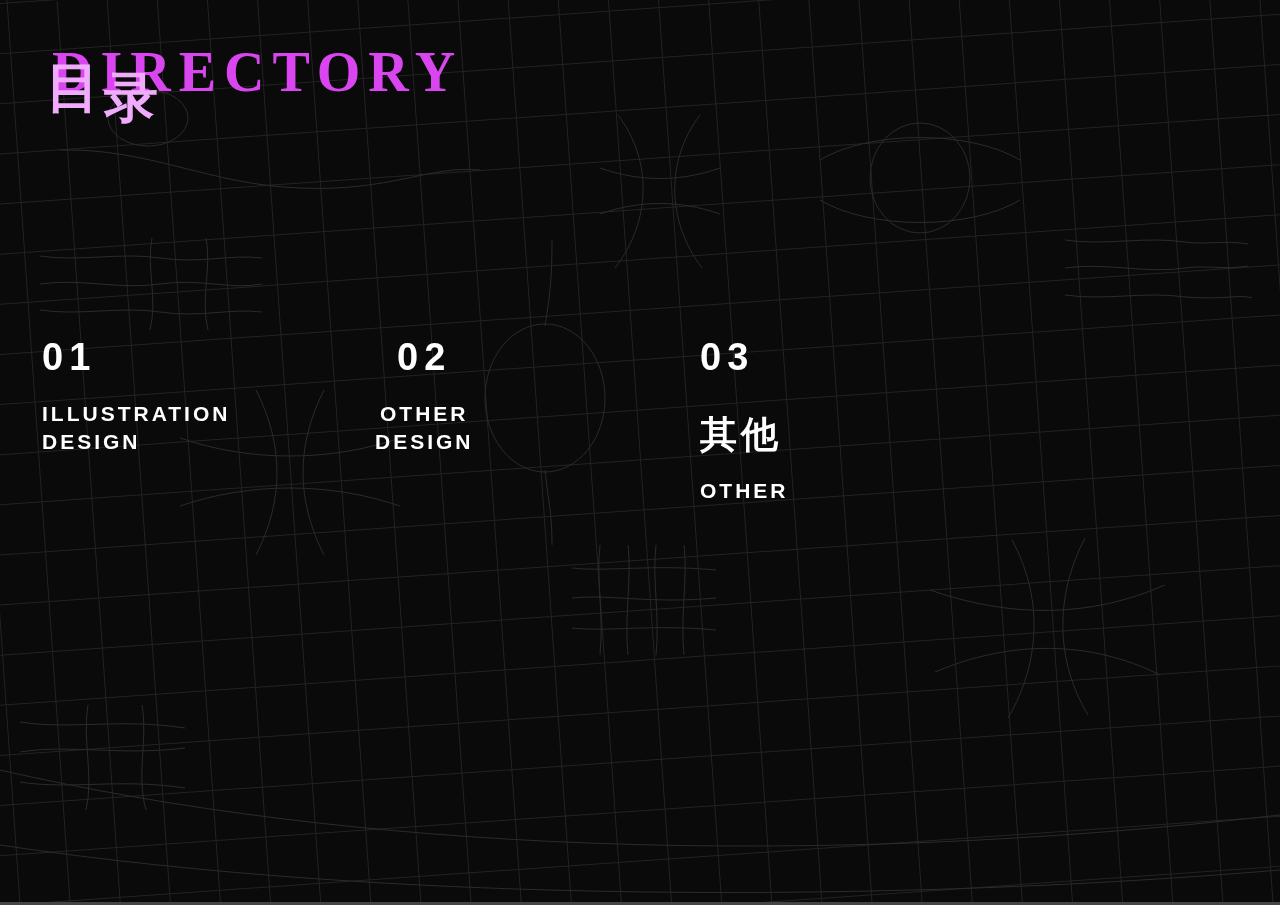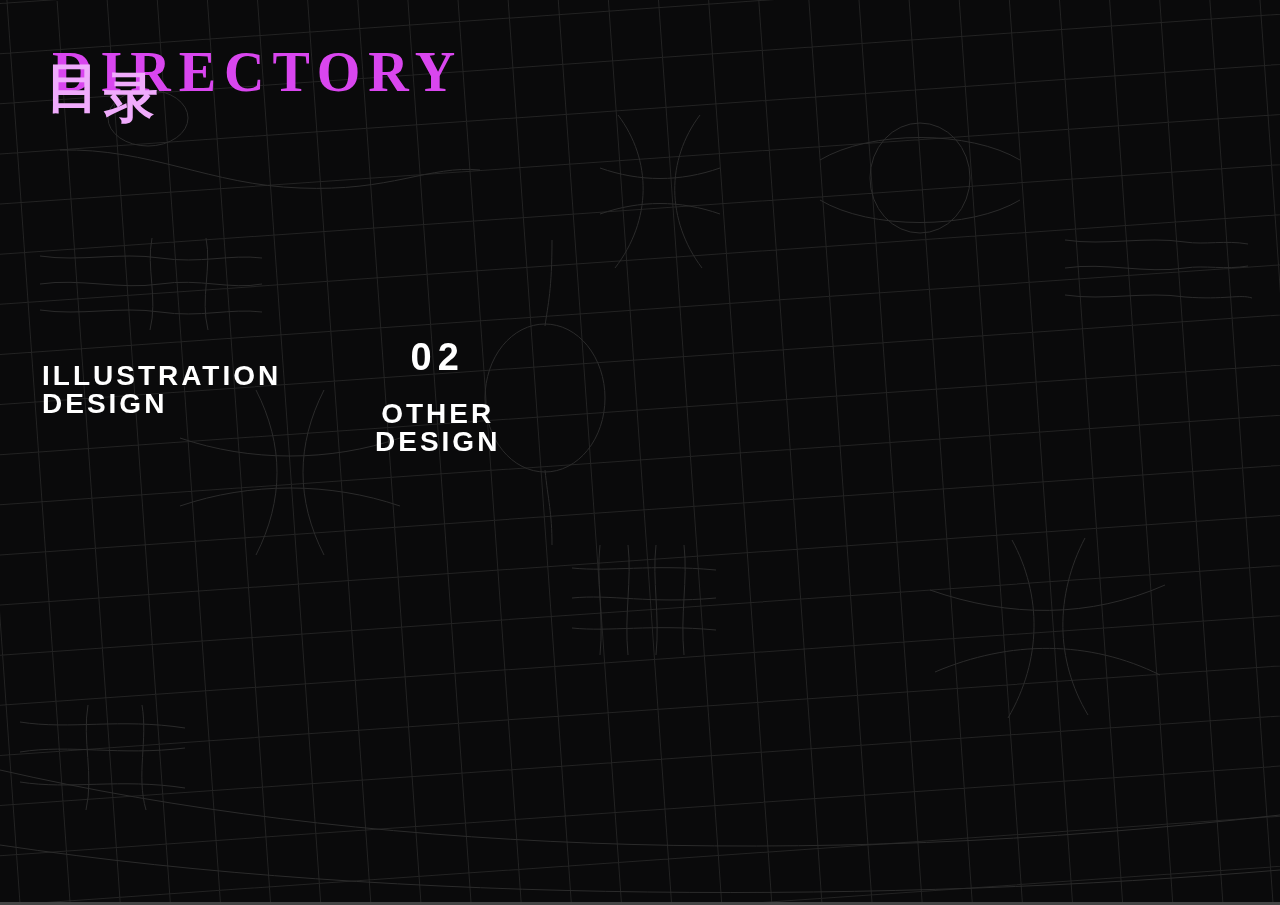--- a/index.html
+++ b/index.html
@@ -63,21 +63,21 @@
   .sec-cn {
     margin-top: 40px;
     font-size: 37px;
     font-weight: bold;
     letter-spacing: 4px;
     line-height: 1;
     white-space: nowrap;
   }
   .sec-en {
     margin-top: 24px;
-    font-size: 28px;
+    font-size: 21px;
     font-weight: bold;
     letter-spacing: 3px;
     line-height: 28px;
     white-space: nowrap;
   }
   
   .bottom-rule {
     position: absolute;
     left: 0; right: 0; bottom: 0;
     height: 3px;
@@ -151,29 +151,38 @@
       <path d="M0,845 C400,905 900,902 1280,870"></path>
     </g>
   </svg>
 
   <div class="header">
     <div class="dir-en">DIRECTORY</div>
     <div class="dir-cn"><span class="char char1">目</span><span class="char char2">录</span></div>
   </div>
 
   <div class="section s1">
+    <div class="sec-num">01</div>
     <div class="sec-en">
       <div>ILLUSTRATION</div>
       <div>DESIGN</div>
     </div>
   </div>
 
   <div class="section s2">
     <div class="sec-num">02</div>
     <div class="sec-en">
       <div>OTHER</div>
       <div>DESIGN</div>
     </div>
   </div>
 
+  <div class="section s3">
+    <div class="sec-num">03</div>
+    <div class="sec-cn">其他</div>
+    <div class="sec-en">
+      <div>OTHER</div>
+      <div></div>
+    </div>
+  </div>
 
   <div class="bottom-rule"></div>
 </div>
 
 </body></html>

